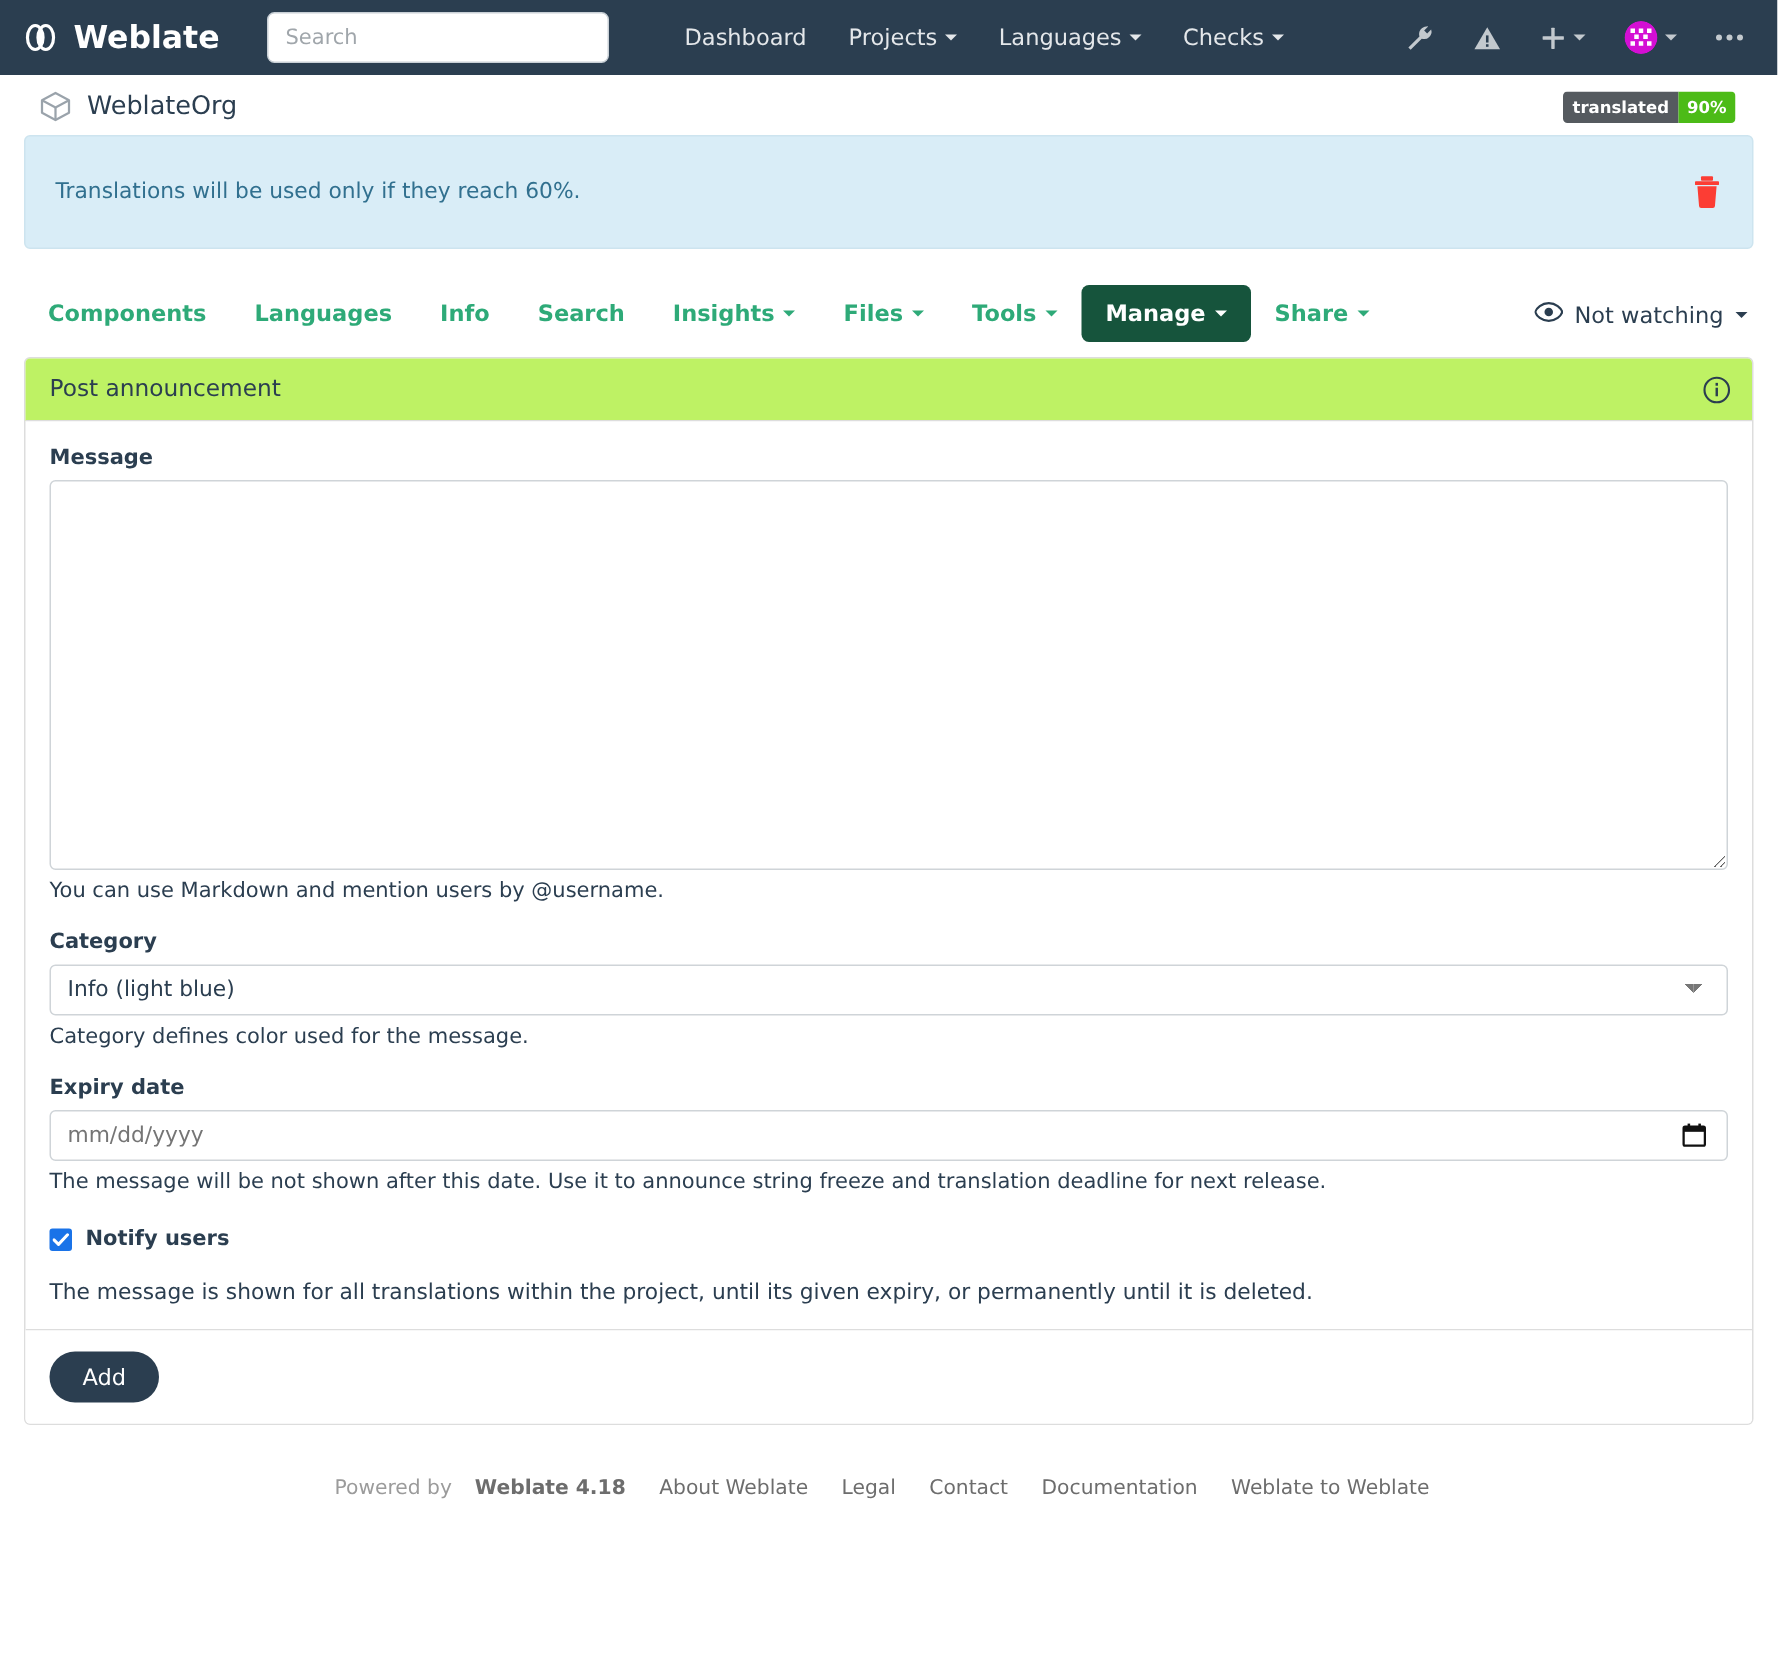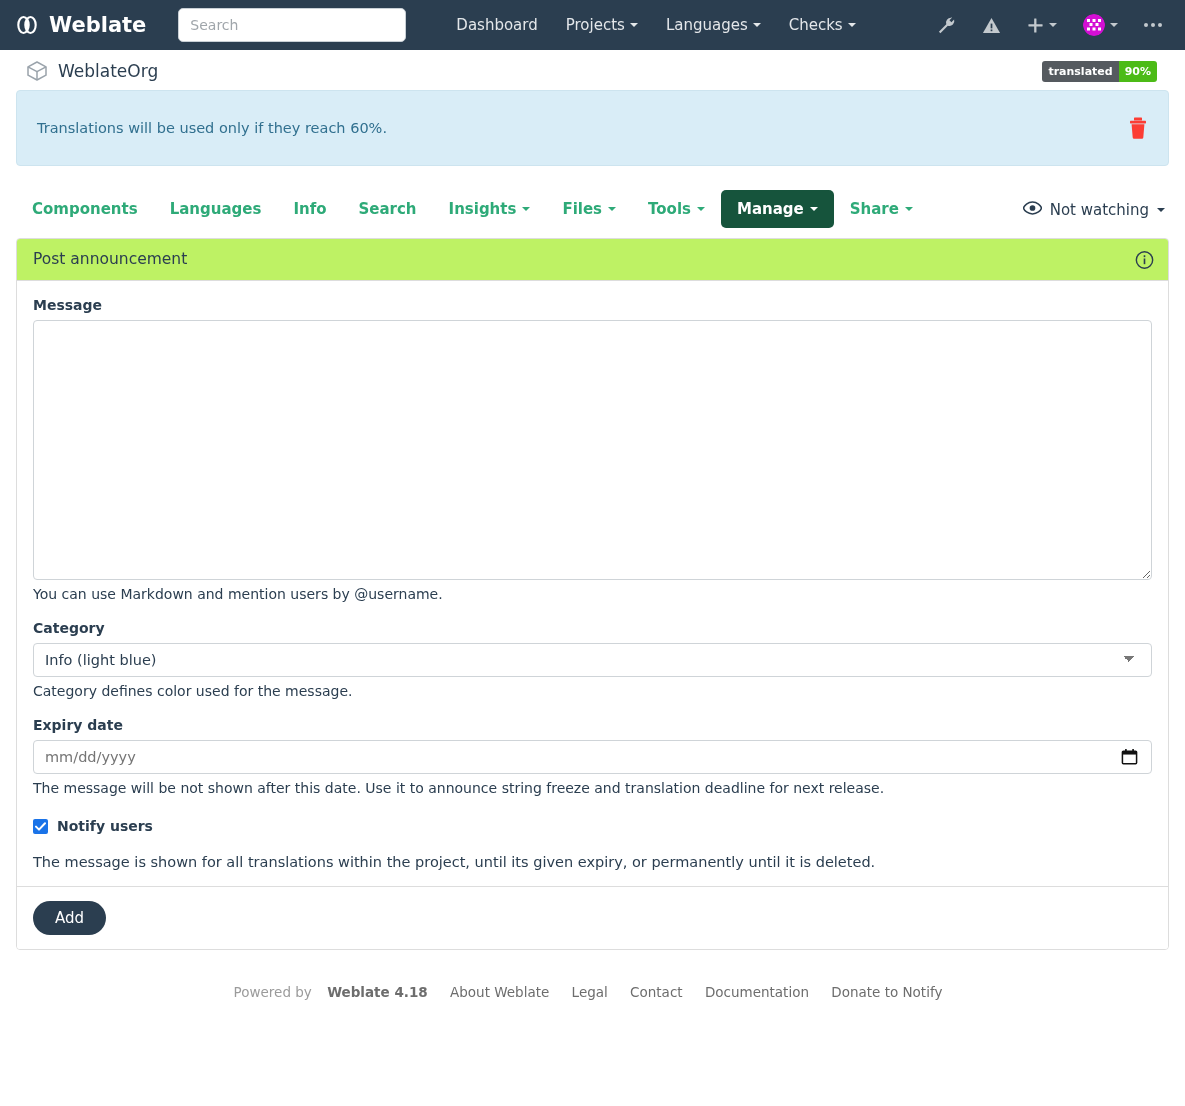--- a/index.html
+++ b/index.html
@@ -478,16 +478,16 @@
     </div>
   </div>
 
   <div class="footer">
     <span class="pw">Powered by</span>
     <a href="#"><b>Weblate 4.18</b></a>
     <a href="#">About Weblate</a>
     <a href="#">Legal</a>
     <a href="#">Contact</a>
     <a href="#">Documentation</a>
-    <a href="#">Donate to Notify</a>
+    <a href="#">Weblate to Weblate</a>
   </div>
 
 </div>
 
 </body></html>

